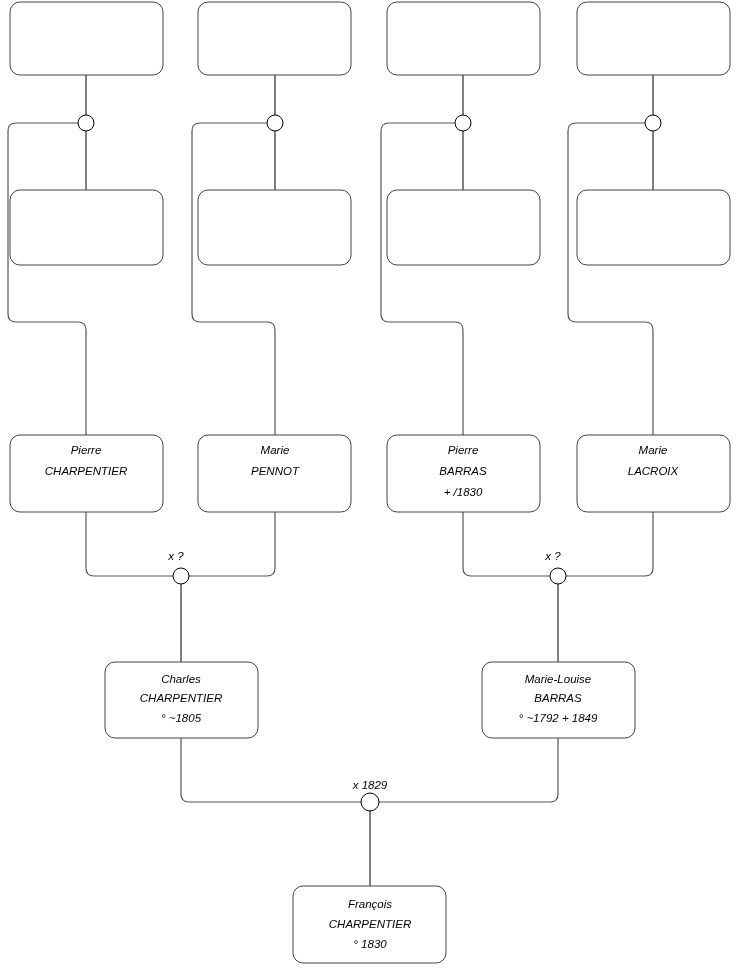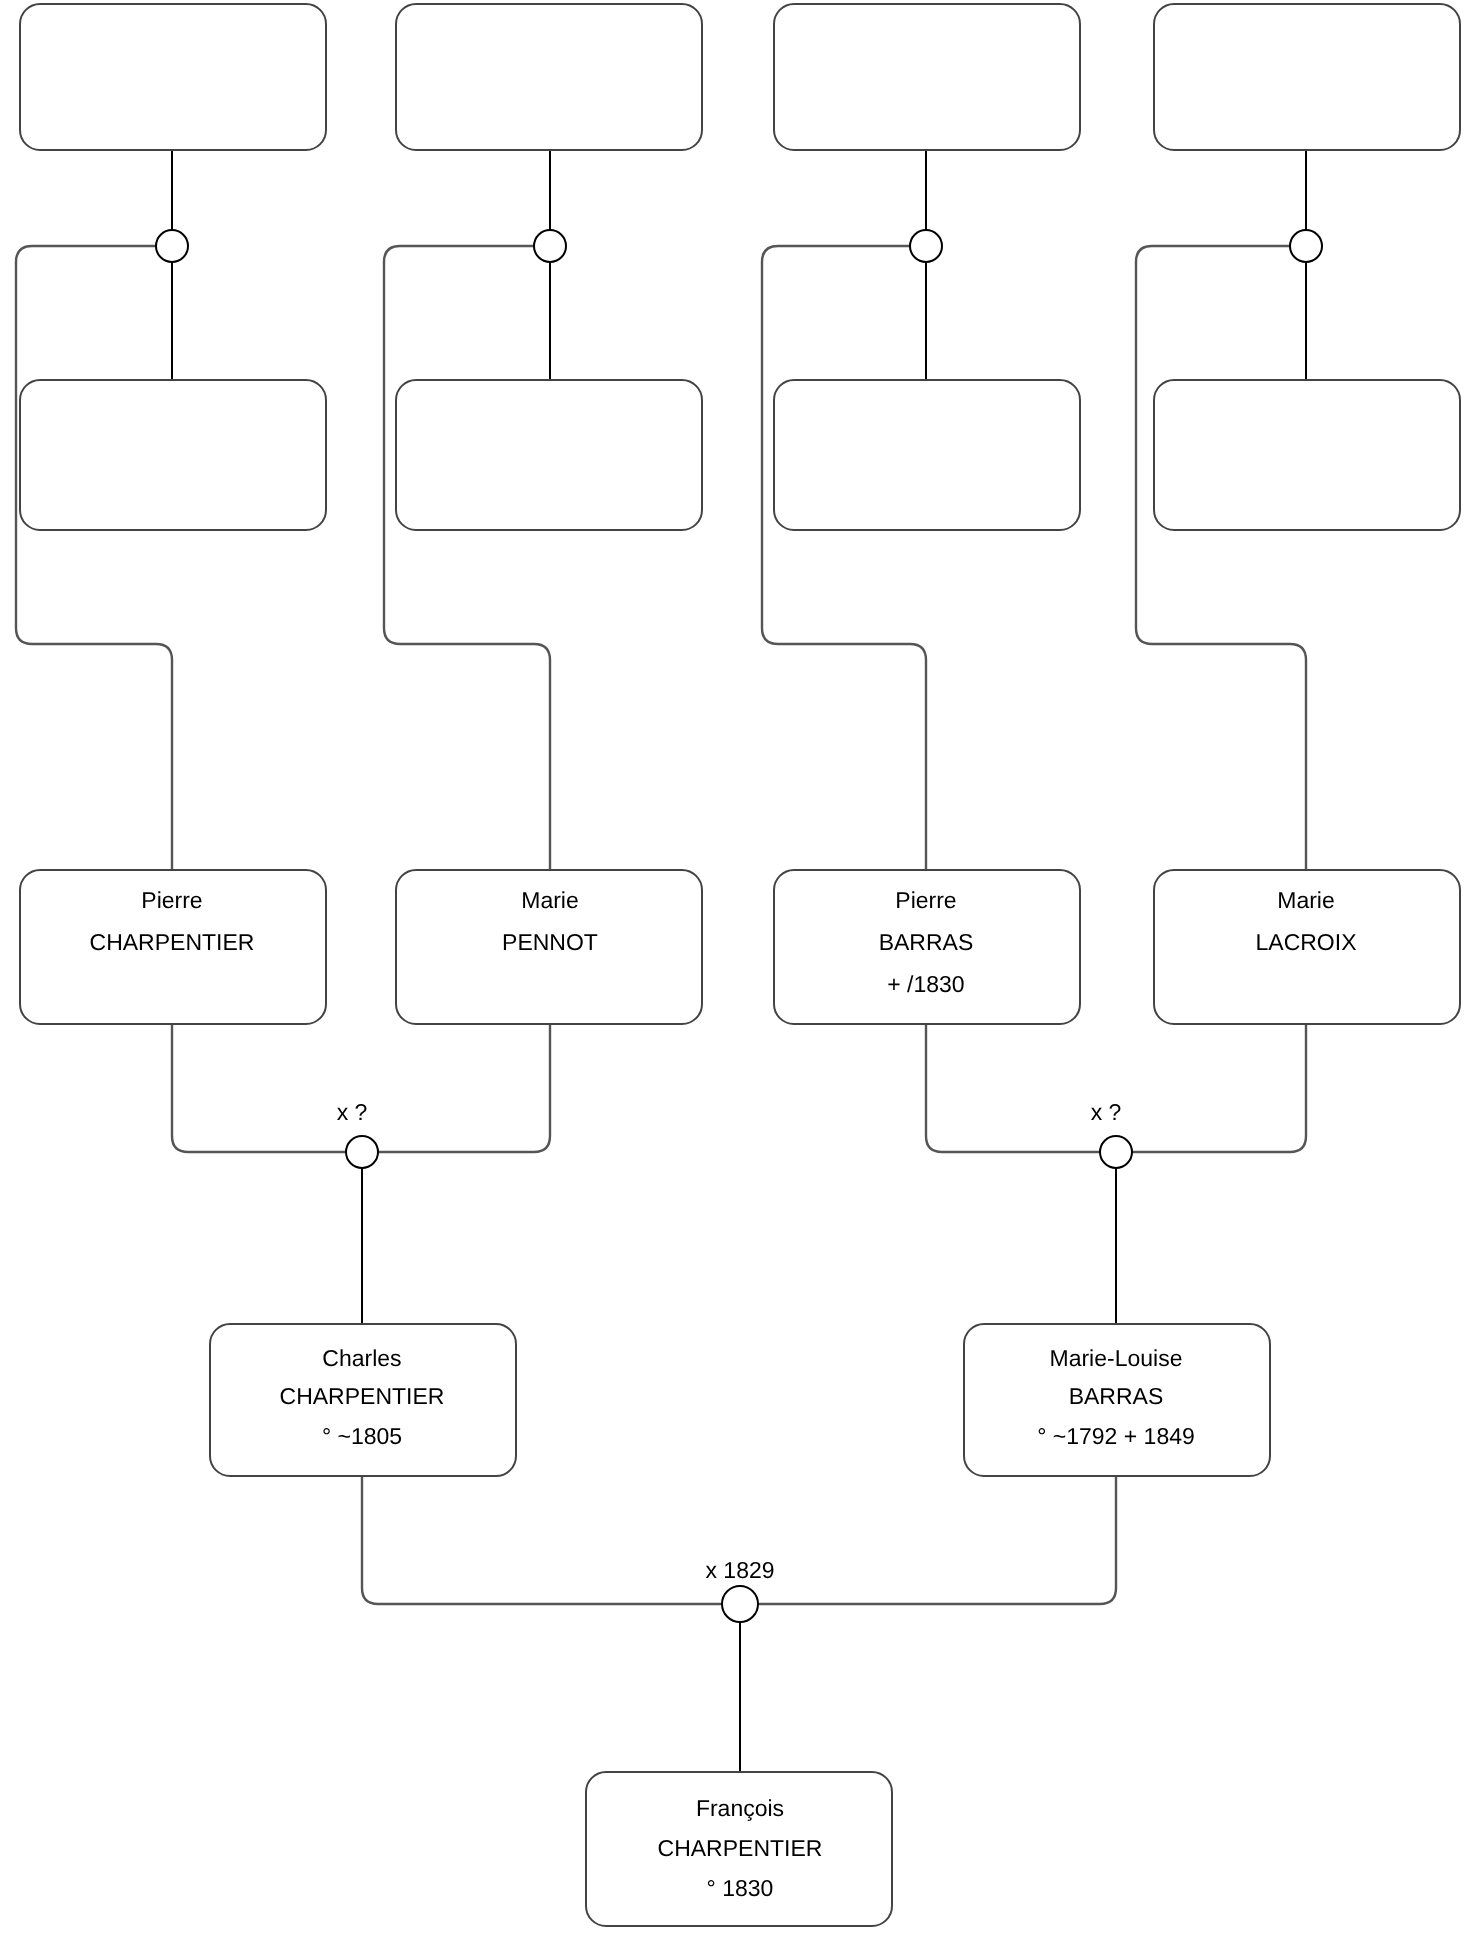--- a/index.html
+++ b/index.html
@@ -10,20 +10,21 @@
   body {
     width: 740px;
     height: 975px;
     font-family: "Liberation Sans", sans-serif;
     overflow: hidden;
   }
   #tree-root {
     position: relative;
     width: 708px;
     height: 975px;
+    font-style: italic;
   }
   svg.tree-canvas {
     display: block;
     position: absolute;
     left: 0;
     top: 0;
   }
   .node-box {
     fill: #ffffff;
     stroke: #444444;

